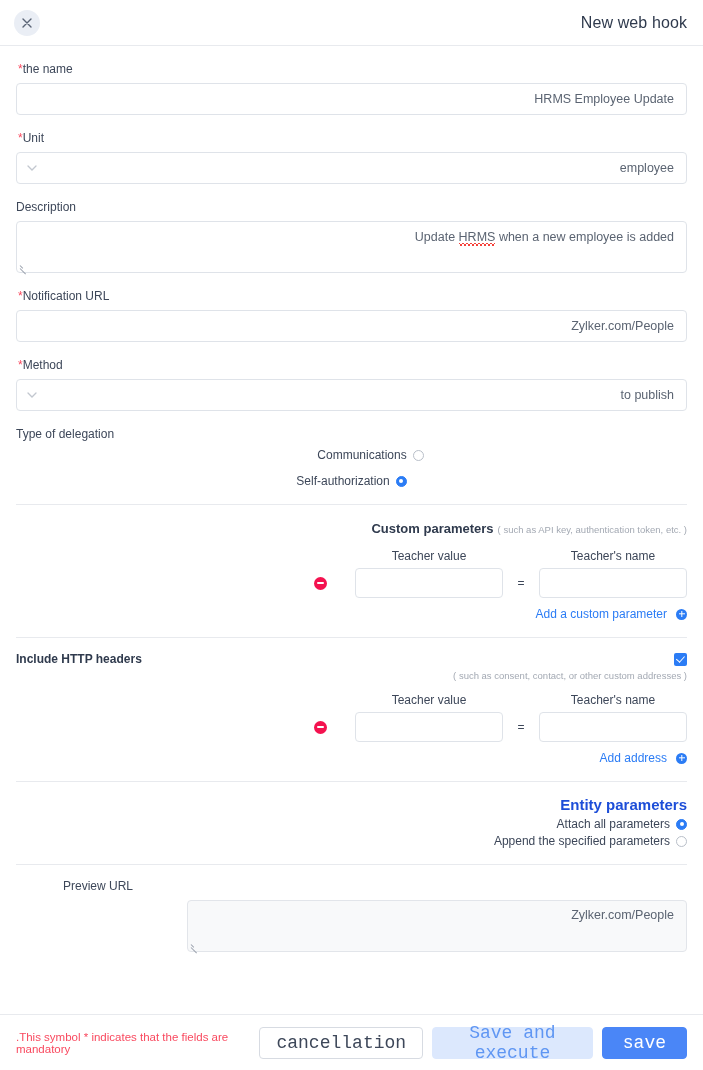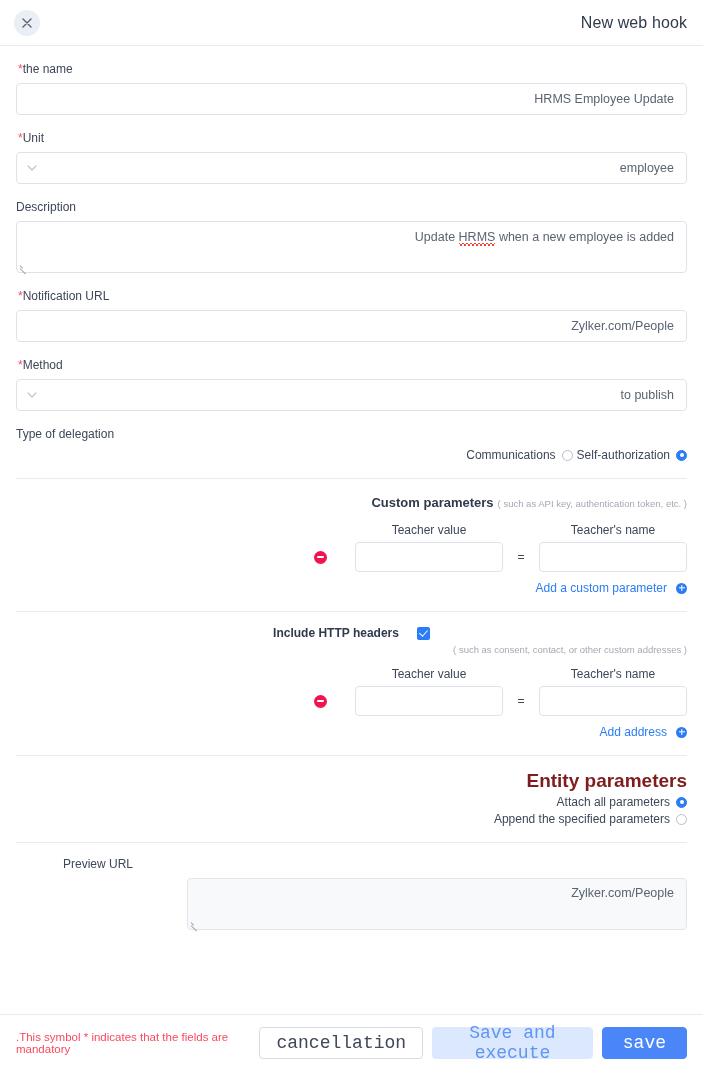--- a/index.html
+++ b/index.html
@@ -74,21 +74,21 @@
   .grip::before, .grip::after {
     content: ""; position: absolute; background: #9aa1ad; height: 1px;
     transform: rotate(45deg); transform-origin: left center;
   }
   .grip::before { width: 8px; left: 0; top: 6px; }
   .grip::after  { width: 4px; left: 0; top: 3px; }
 
   
   .radio-row {
     display: flex; justify-content: flex-start; align-items: center;
-    gap: 4px; margin-top: 4px; direction: ltr; justify-content: flex-end;
+    gap: 12px; margin-top: 4px; direction: ltr; justify-content: flex-end; flex-direction: column;
   }
   .radio-opt { display: flex; align-items: center; gap: 6px; cursor: pointer; }
   .radio-opt .rl { font-size: 12px; color: #3d4759; }
   .rad {
     width: 11px; height: 11px; border-radius: 50%;
     border: 1px solid #b9bfc9; background: #fff; flex: 0 0 11px;
     display: block; position: relative;
   }
   .rad.on { border-color: #2b7cf5; background: #2b7cf5; }
   .rad.on::after {
@@ -142,37 +142,37 @@
     position: relative; flex: 0 0 11px;
   }
   .plus::before, .plus::after {
     content: ""; position: absolute; background: #fff; left: 50%; top: 50%;
   }
   .plus::before { width: 6px; height: 1.4px; transform: translate(-50%,-50%); }
   .plus::after  { width: 1.4px; height: 6px; transform: translate(-50%,-50%); }
 
   
   .cb-row {
-    display: flex; direction: ltr; justify-content: center;
+    display: flex; direction: ltr; justify-content: space-between;
     align-items: center; gap: 18px; padding-top: 14px;
   }
   .cb-label { font-size: 12px; font-weight: bold; color: #2f3a4d; }
   .cb {
     width: 13px; height: 13px; border-radius: 2px; background: #2b7cf5;
     position: relative; flex: 0 0 13px; cursor: pointer;
   }
   .cb::after {
     content: ""; position: absolute; left: 4px; top: 1px;
     width: 3.5px; height: 7px; border: solid #fff;
     border-width: 0 1.8px 1.8px 0; transform: rotate(42deg);
   }
 
   
   .ent-head { direction: ltr; text-align: right; padding-top: 14px; }
-  .ent-title { font-size: 19px; font-weight: bold; color: #7f1d1d; }
+  .ent-title { font-size: 15px; font-weight: bold; color: #1d4ed8; }
   .ent-row { display: flex; direction: ltr; justify-content: flex-end; align-items: center; gap: 6px; margin-top: 3px; }
   .ent-row .rl { font-size: 12px; color: #3d4759; }
 
   
   .preview-wrap { padding-top: 14px; margin-left: 47px; }
   .preview-label { font-size: 12px; color: #3d4759; text-align: left; direction: ltr; margin-bottom: 7px; }
   .preview-box {
     margin-left: 0; margin-right: 0; width: 500px;
     height: 52px; border: 1px solid #e2e5ea; border-radius: 4px;
     background: #f8f9fa; position: relative;

